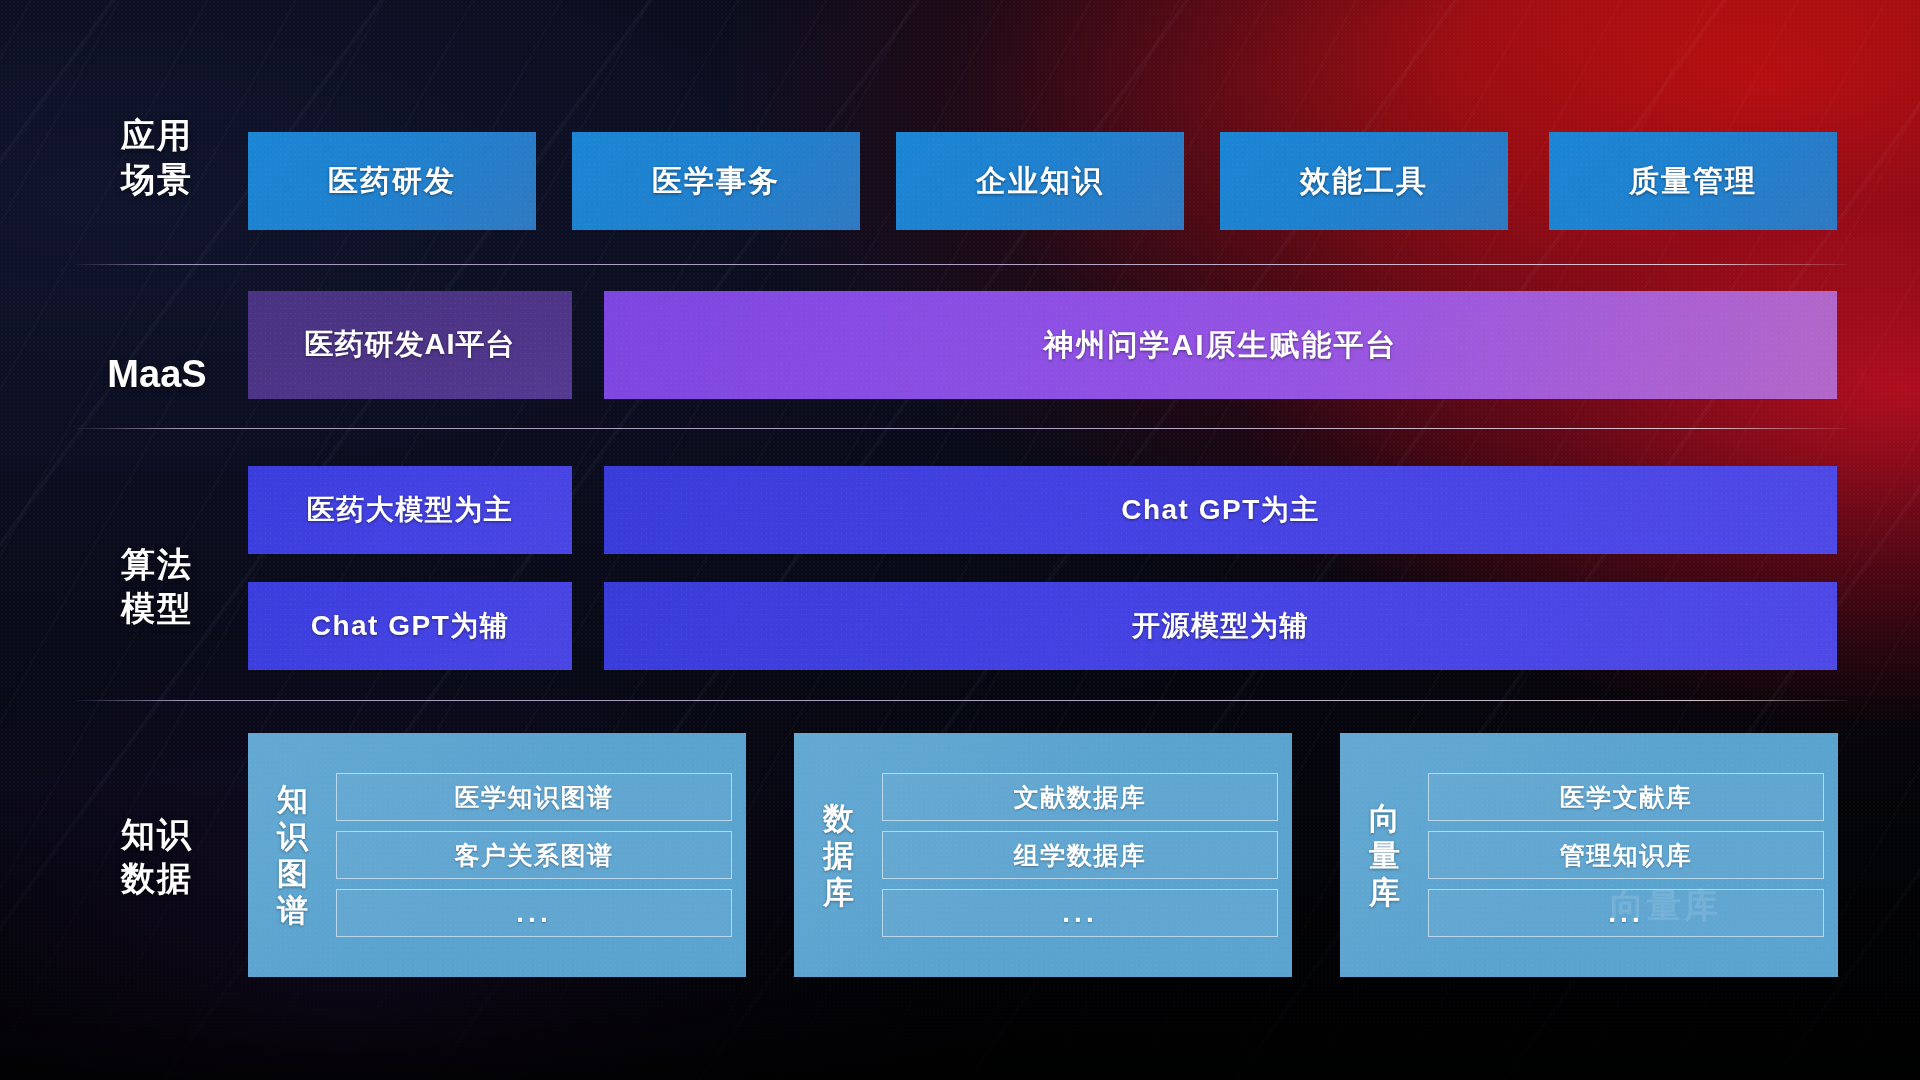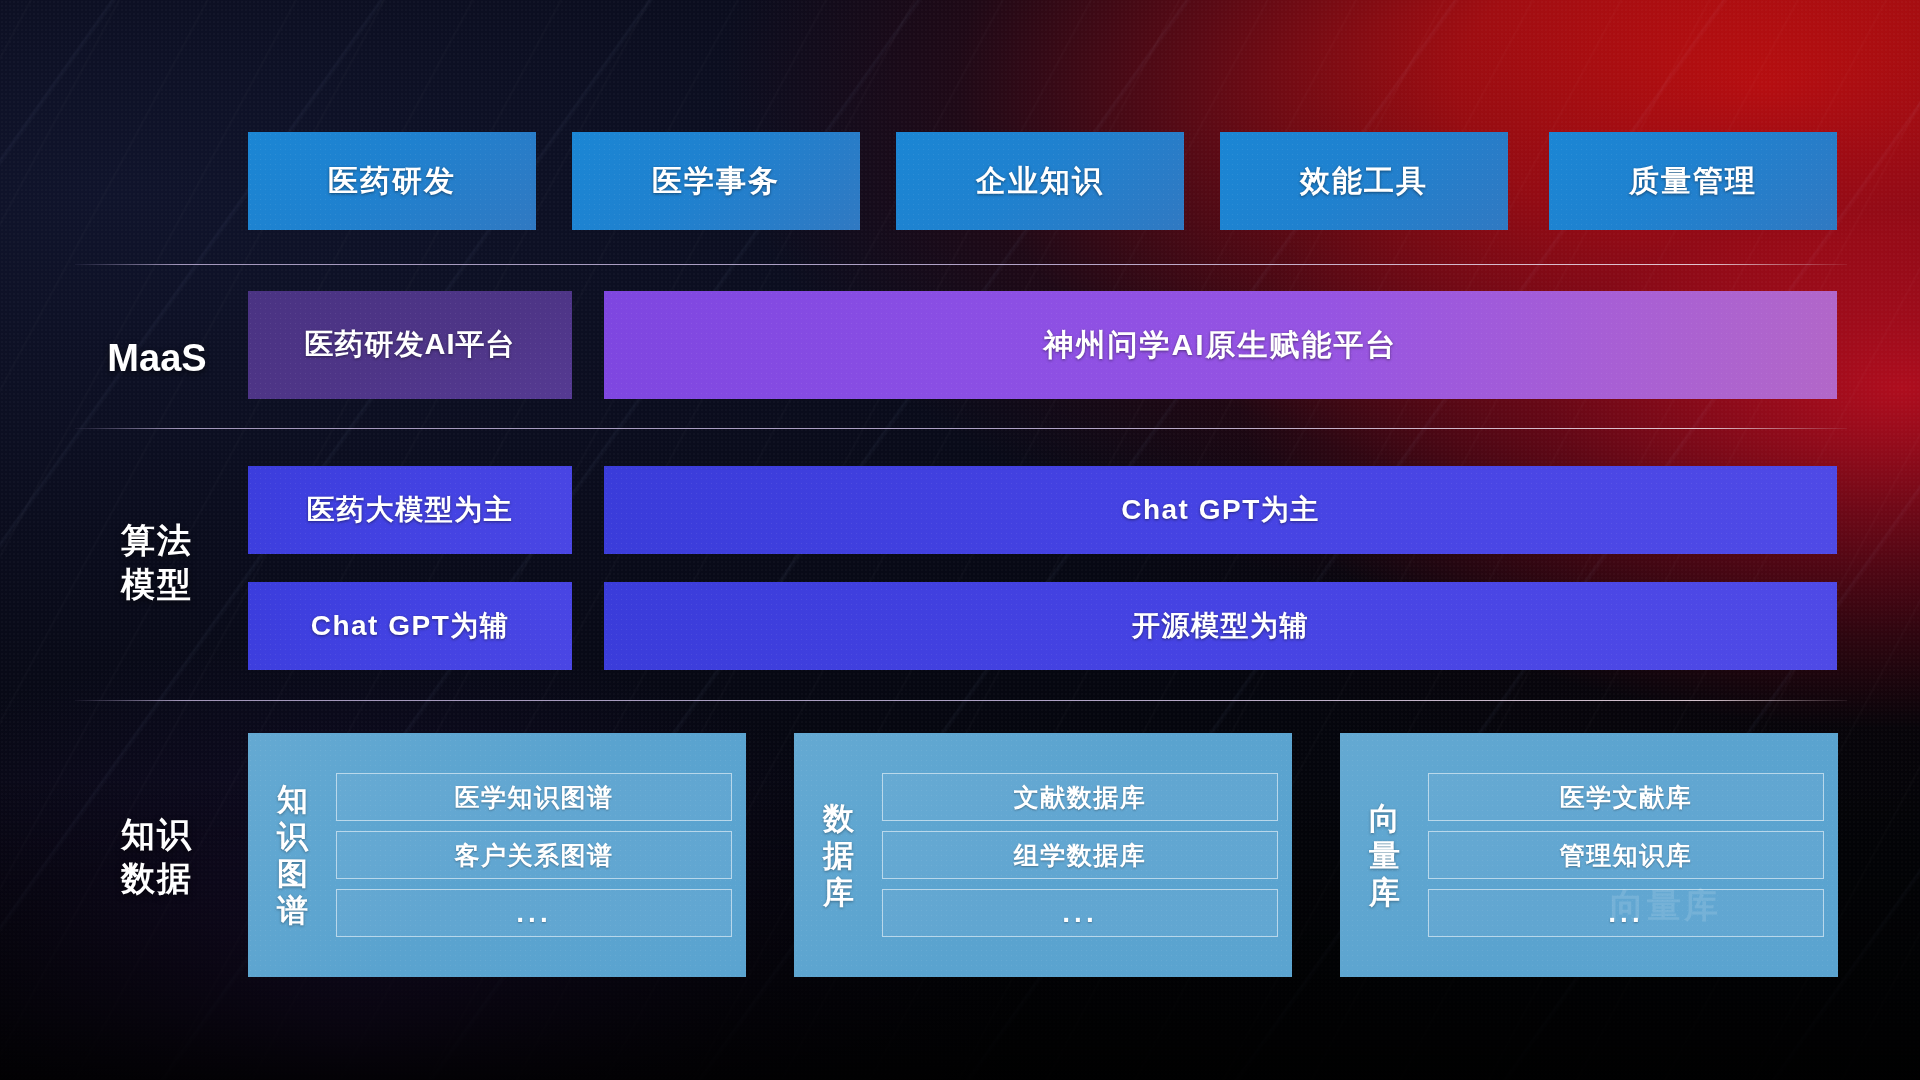--- a/index.html
+++ b/index.html
@@ -234,51 +234,53 @@
   <div class="bg-layer bg-red"></div>
   <div class="bg-layer bg-red2"></div>
   <div class="bg-layer bg-violet"></div>
   <div class="bg-layer bg-streaks"></div>
   <div class="bg-layer bg-streaks2"></div>
   <div class="bg-layer bg-dots"></div>
   <div class="bg-layer bg-bottom"></div>
 
   <div id="content">
 
+    <div class="row-label" style="top:113px;">应用
+场景</div>
 
     <div class="box tile-scenario noise" style="left:248px; top:132px; width:288px;">
       <span>医药研发</span>
     </div>
     <div class="box tile-scenario noise" style="left:572px; top:132px; width:288px;">
       <span>医学事务</span>
     </div>
     <div class="box tile-scenario noise" style="left:896px; top:132px; width:288px;">
       <span>企业知识</span>
     </div>
     <div class="box tile-scenario noise" style="left:1220px; top:132px; width:288px;">
       <span>效能工具</span>
     </div>
     <div class="box tile-scenario noise" style="left:1549px; top:132px; width:288px;">
       <span>质量管理</span>
     </div>
 
     <div class="divider" style="top:264px;"></div>
 
-    <div class="row-label latin" style="top:336px;">MaaS</div>
+    <div class="row-label latin" style="top:352px;">MaaS</div>
 
     <div class="box tile-maas-left noise" style="left:248px; top:291px; width:324px;">
       <span>医药研发AI平台</span>
     </div>
     <div class="box tile-maas-right noise" style="left:604px; top:291px; width:1233px;">
       <span>神州问学AI原生赋能平台</span>
     </div>
 
     <div class="divider" style="top:428px;"></div>
 
-    <div class="row-label" style="top:518px;">算法
+    <div class="row-label" style="top:542px;">算法
 模型</div>
 
     <div class="box tile-algo noise" style="left:248px; top:466px; width:324px;">
       <span>医药大模型为主</span>
     </div>
     <div class="box tile-algo-wide noise" style="left:604px; top:466px; width:1233px;">
       <span>Chat GPT为主</span>
     </div>
 
     <div class="box tile-algo noise" style="left:248px; top:582px; width:324px;">

